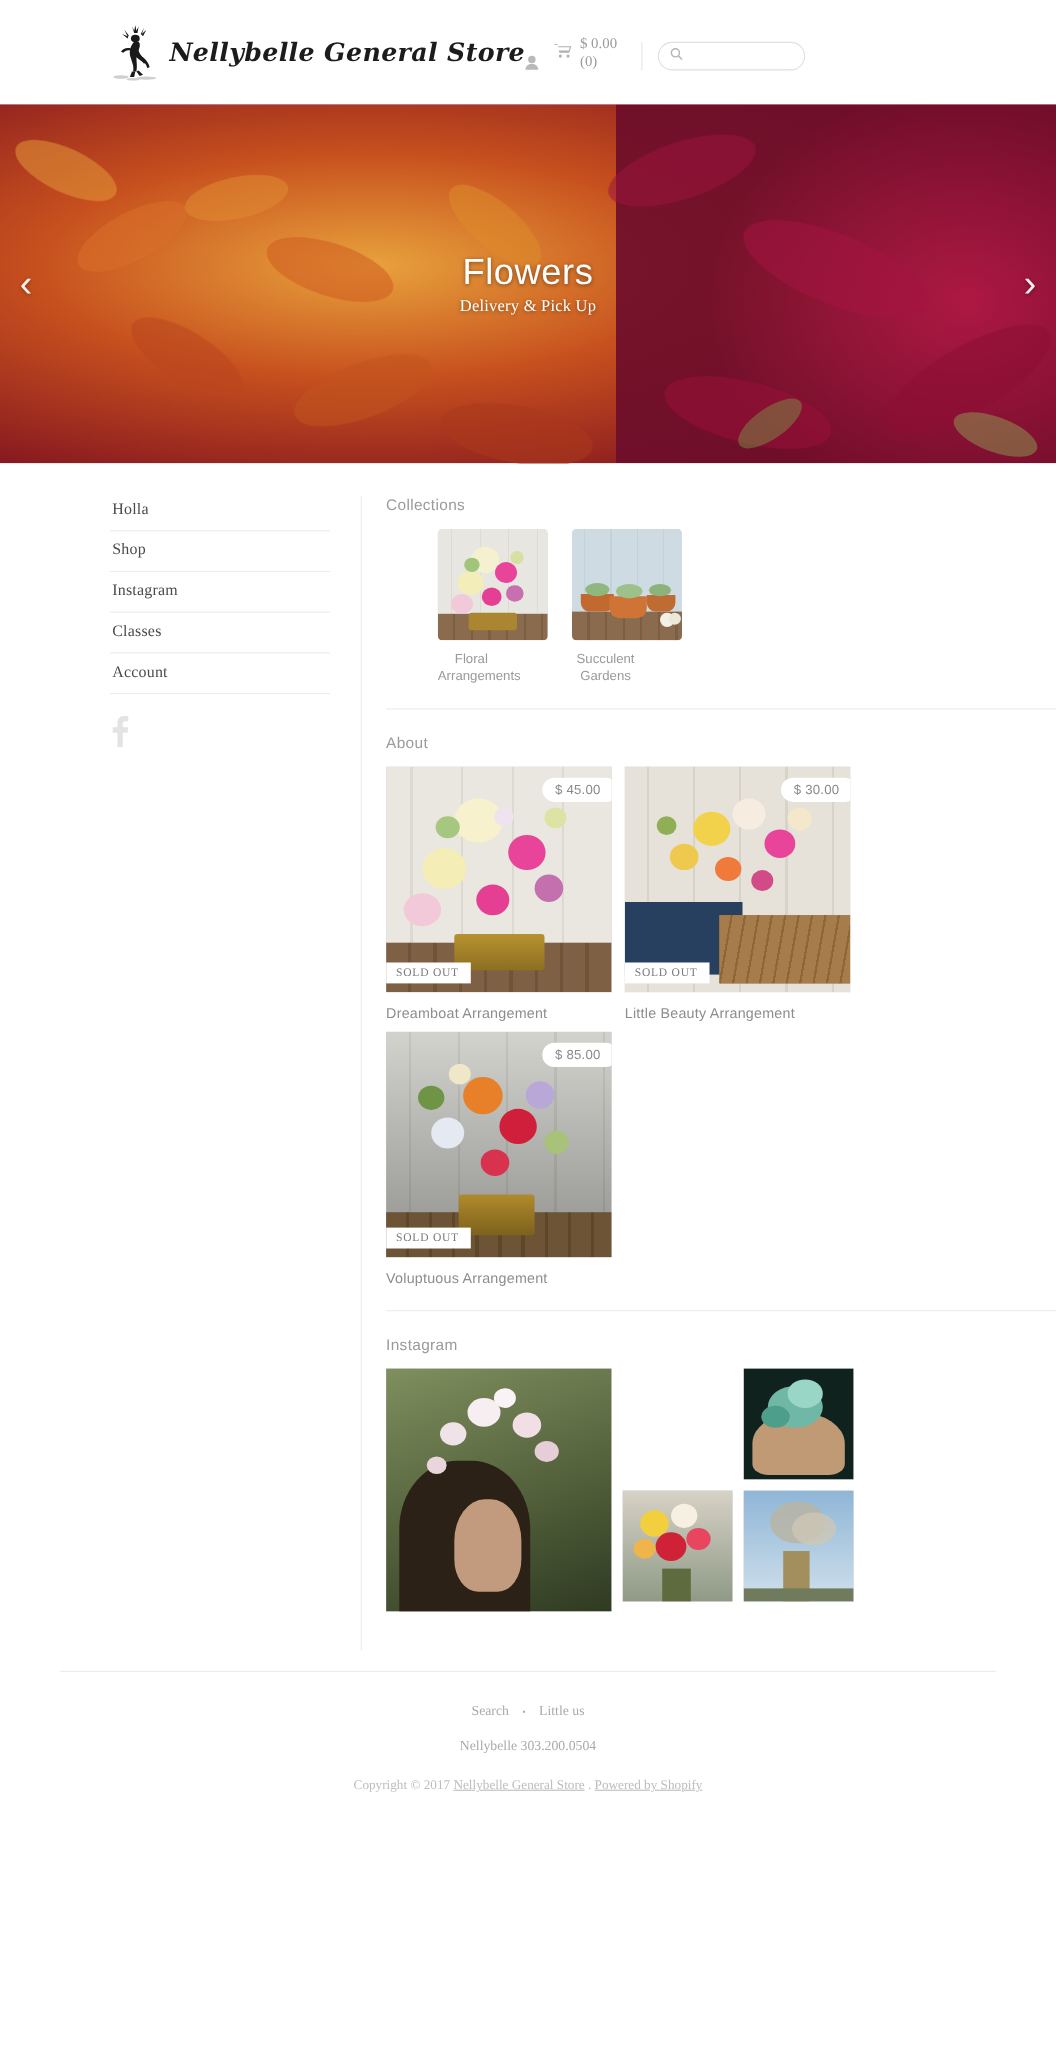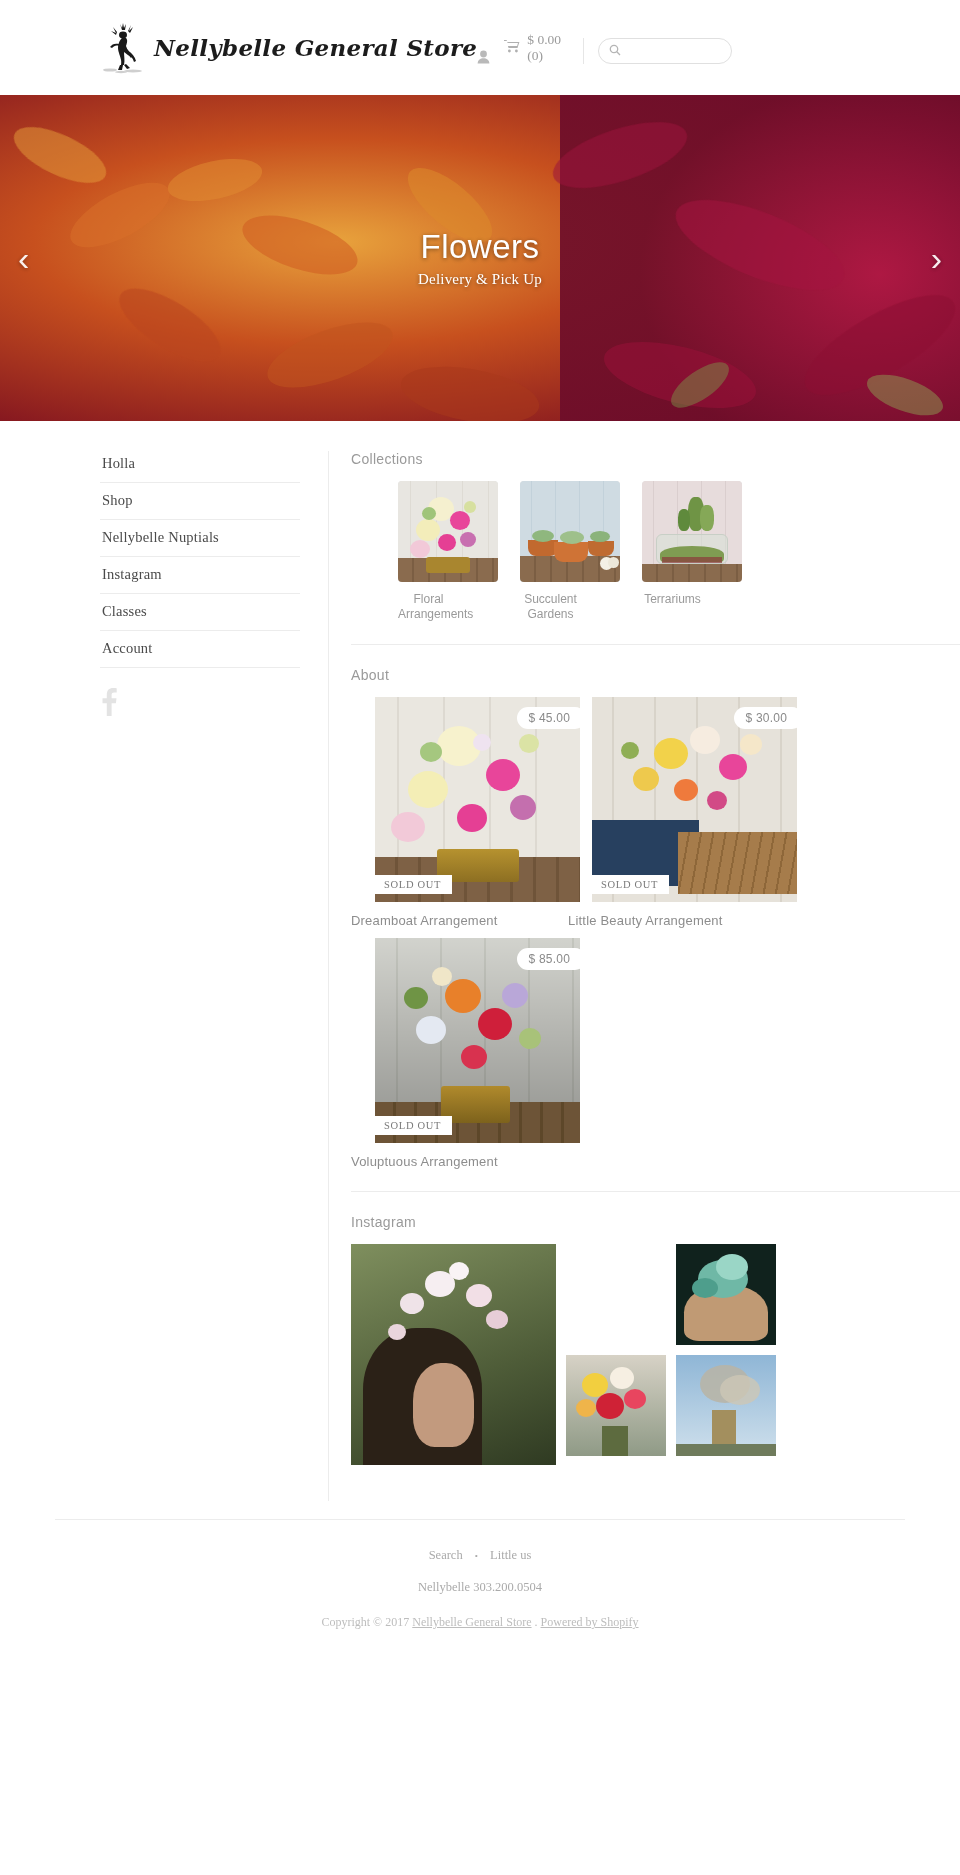--- a/index.html
+++ b/index.html
@@ -150,21 +150,21 @@
     line-height: 1.25;
   }
 
   
   .product-grid {
     display: flex; flex-wrap: wrap; gap: 10px 12px;
   }
   .product { width: 205px; cursor: pointer; }
   .product-media {
     position: relative; width: 205px; height: 205px;
-    overflow: hidden; background: #ccc; margin-left: 24px;
+    overflow: hidden; background: #ccc;
   }
   .price-badge {
     position: absolute; top: 10px; right: -6px;
     background: #fff;
     border-radius: 14px;
     padding: 4px 16px 4px 12px;
     font-size: 12px; color: #8a8a8a;
     font-family: "Liberation Sans", sans-serif;
     letter-spacing: .2px;
   }
@@ -324,21 +324,20 @@
     </div>
     <div class="hero-arrow left">‹</div>
     <div class="hero-arrow right">›</div>
   </section>
 
   <div class="content">
 
     <aside class="sidebar">
       <div class="nav-item">Holla</div>
       <div class="nav-item">Shop</div>
-      <div class="nav-item">Nellybelle Nuptials</div>
       <div class="nav-item">Instagram</div>
       <div class="nav-item">Classes</div>
       <div class="nav-item">Account</div>
       <div class="social-row">
         <span class="fb-icon">
           <svg width="17" height="28" viewBox="0 0 17 28" fill="currentColor">
             <path d="M11.6 28V15.2h4.3l.6-5h-4.9V7c0-1.4.4-2.4 2.5-2.4h2.6V.2C16.3.1 14.8 0 13 0 9.3 0 6.8 2.2 6.8 6.4v3.8H2.5v5h4.3V28z"></path>
           </svg>
         </span>
       </div>
@@ -380,35 +379,20 @@
                 <div class="blob" style="left:12%;bottom:40%;width:22px;height:12px;background:#8fb77e"></div>
                 <div class="blob" style="left:40%;bottom:38%;width:24px;height:13px;background:#9ec08b"></div>
                 <div class="blob" style="left:70%;bottom:40%;width:20px;height:11px;background:#8bb37b"></div>
                 <div class="blob" style="left:80%;bottom:12%;width:13px;height:13px;background:#f3f0e6"></div>
                 <div class="blob" style="left:88%;bottom:14%;width:11px;height:11px;background:#ece8da"></div>
               </div>
             </div>
             <div class="coll-name">Succulent Gardens</div>
           </div>
 
-          <div class="coll-card">
-            <div class="coll-thumb">
-              <div class="img">
-                <div class="boards" style="background:repeating-linear-gradient(90deg,#e7dcdc 0 11px,#dacece 11px 12px,#e7dcdc 12px 24px)"></div>
-                <div class="wood" style="height:18%"></div>
-                <div style="position:absolute;left:14%;bottom:18%;width:72%;height:30%;background:rgba(215,225,215,.55);border:1px solid #c8cfc6;border-radius:6px"></div>
-                <div style="position:absolute;left:18%;bottom:20%;width:64%;height:16%;background:#7f9c52;border-radius:50% 50% 4px 4px"></div>
-                <div class="blob" style="left:46%;top:16%;width:16px;height:34px;background:#6f9445;border-radius:40%"></div>
-                <div class="blob" style="left:58%;top:24%;width:14px;height:26px;background:#85a857;border-radius:40%"></div>
-                <div class="blob" style="left:36%;top:28%;width:12px;height:22px;background:#5f8a3c;border-radius:40%"></div>
-                <div style="position:absolute;left:20%;bottom:19%;width:60%;height:6%;background:#8a3a3a;opacity:.7"></div>
-              </div>
-            </div>
-            <div class="coll-name">Terrariums</div>
-          </div>
 
         </div>
       </section>
 
       <section class="section">
         <div class="section-label">About</div>
         <div class="product-grid">
 
           <div class="product">
             <div class="product-media">

